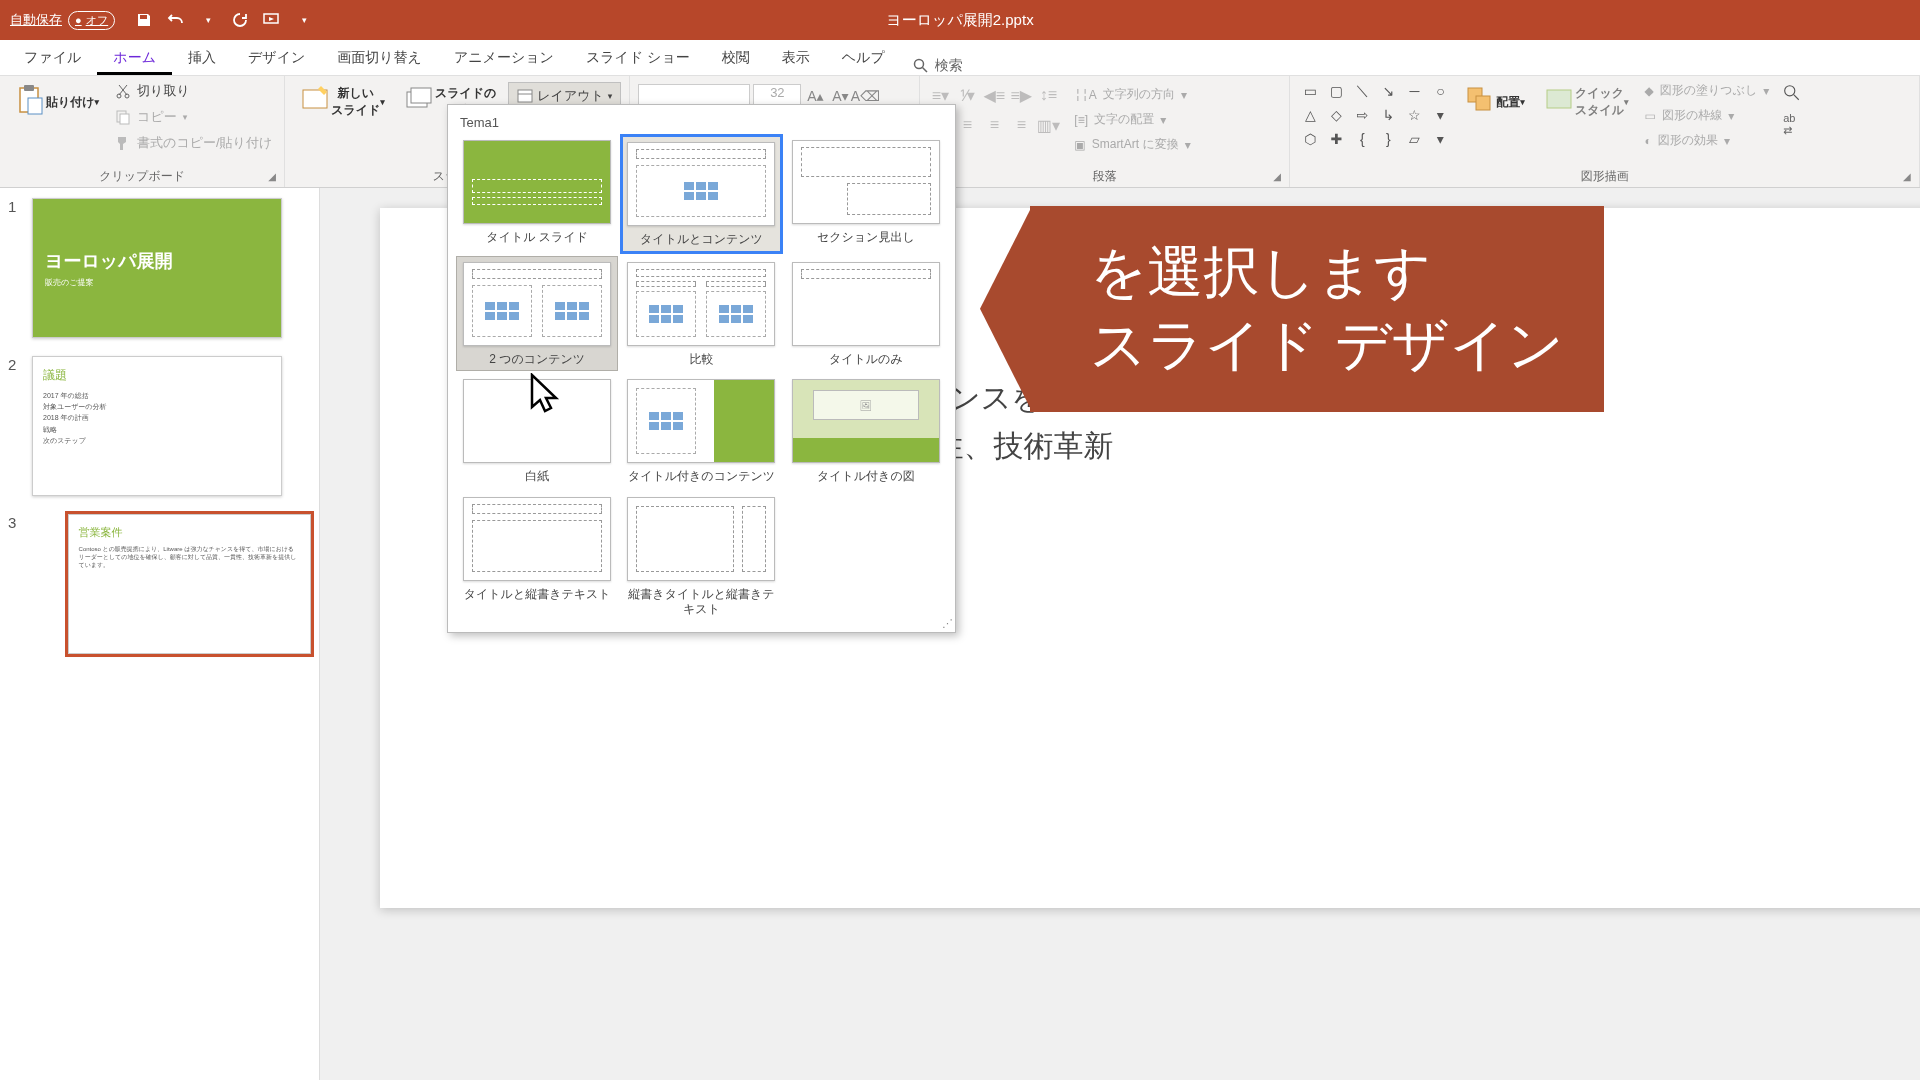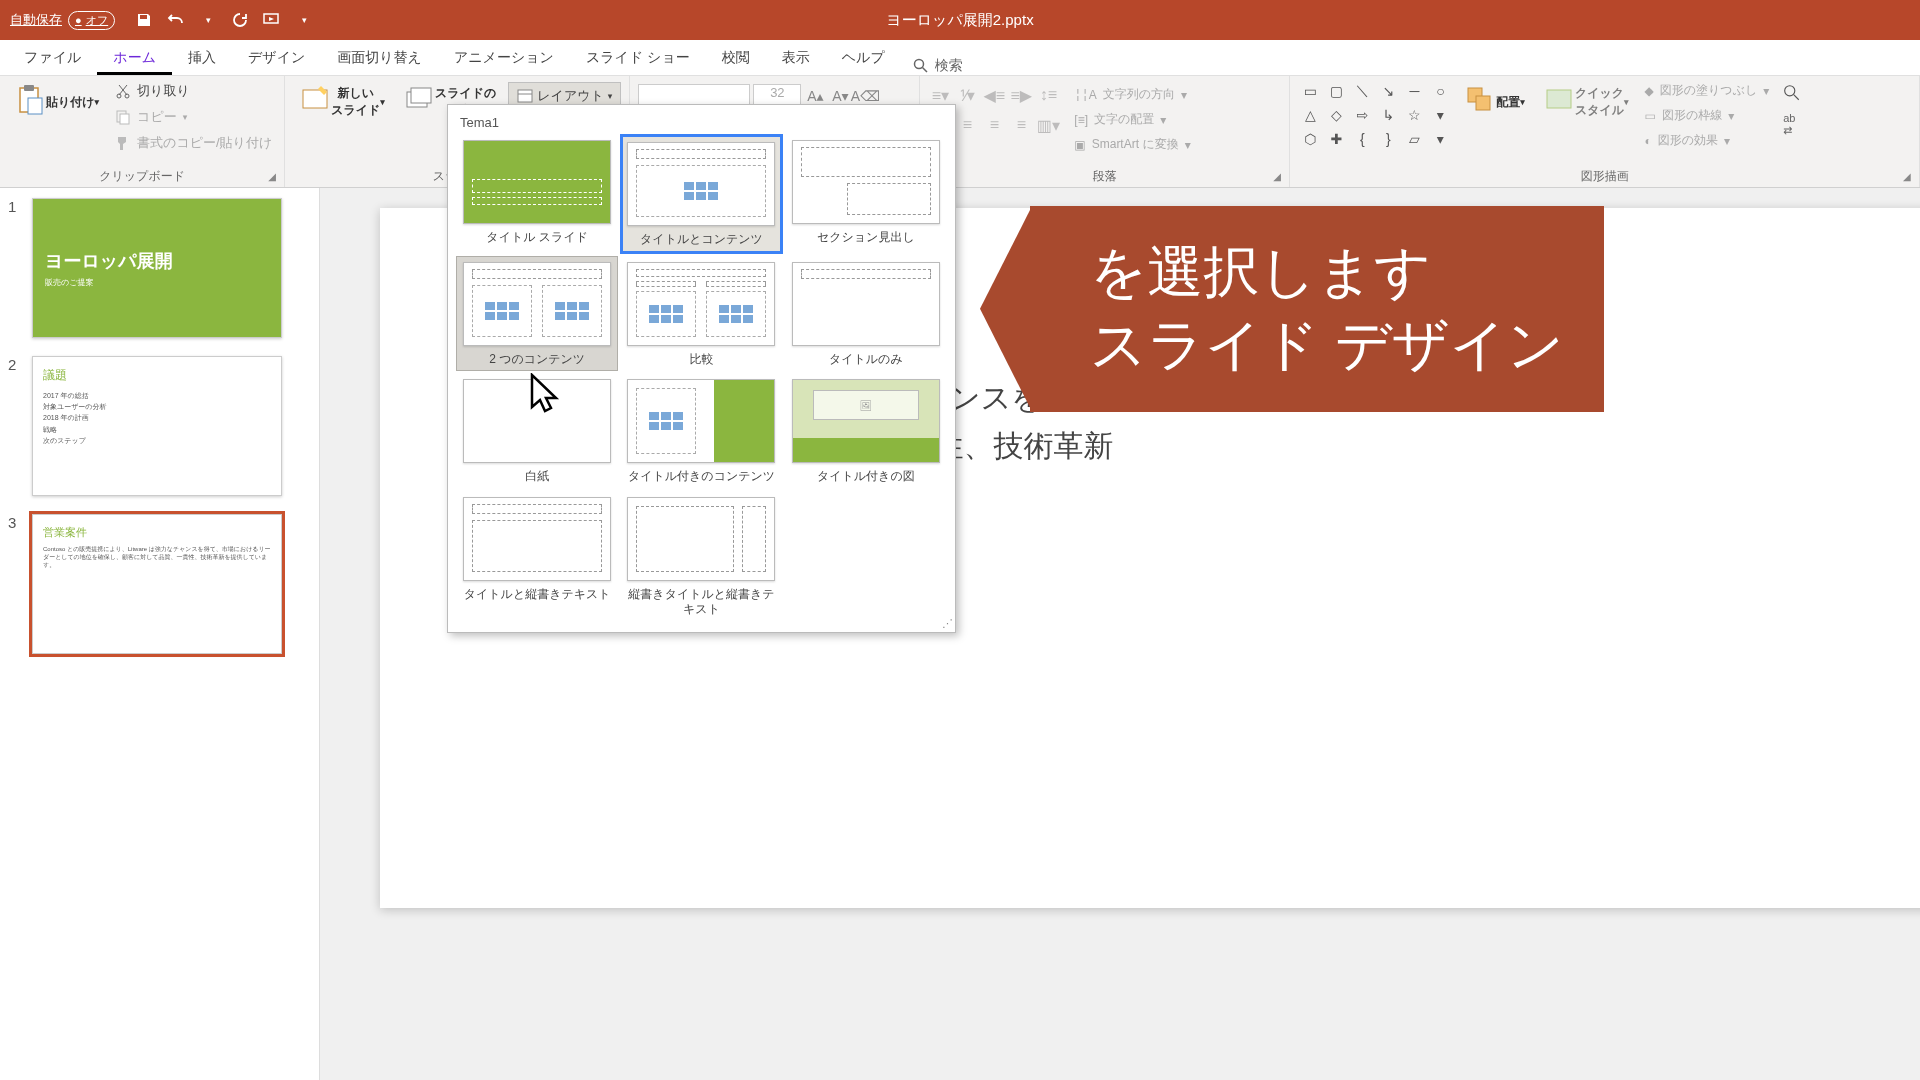--- a/index.html
+++ b/index.html
@@ -39,21 +39,21 @@
 .para-btn { width: 24px; height: 22px; display: flex; align-items: center; justify-content: center; color: #888; }
 
 .shapes-gallery { display: grid; grid-template-columns: repeat(6, 24px); grid-template-rows: repeat(3, 22px); gap: 2px; }
 .shape-cell { display: flex; align-items: center; justify-content: center; color: #555; font-size: 14px; }
 
 .workspace { display: flex; height: calc(1080px - 40px - 36px - 112px); }
 .slide-panel { width: 320px; background: #fff; border-right: 1px solid #ddd; padding: 10px 8px; overflow-y: auto; }
 .slide-thumb-row { display: flex; gap: 8px; margin-bottom: 18px; }
 .slide-num { width: 16px; font-size: 15px; color: #555; }
 .slide-thumb { width: 250px; height: 140px; background: #fff; border: 1px solid #ccc; box-shadow: 0 1px 3px rgba(0,0,0,0.2); cursor: pointer; position: relative; }
-.slide-thumb.selected { outline: 3px solid #c8512e; }
+.slide-thumb.selected { outline: 3px solid #c8512e; margin-left: 36px; }
 .thumb1 { background: #8bb63f; padding: 50px 12px 0; color: #fff; }
 .thumb1 .t1 { font-size: 18px; font-weight: bold; }
 .thumb1 .t2 { font-size: 8px; margin-top: 4px; }
 .thumb2 { padding: 10px; }
 .thumb2 .t1 { color: #8bb63f; font-size: 12px; margin-bottom: 6px; }
 .thumb2 .t2 { font-size: 7px; color: #555; line-height: 1.6; }
 .thumb3 { padding: 10px; }
 .thumb3 .t1 { color: #8bb63f; font-size: 11px; margin-bottom: 6px; }
 .thumb3 .t2 { font-size: 6px; color: #555; line-height: 1.3; }
 

